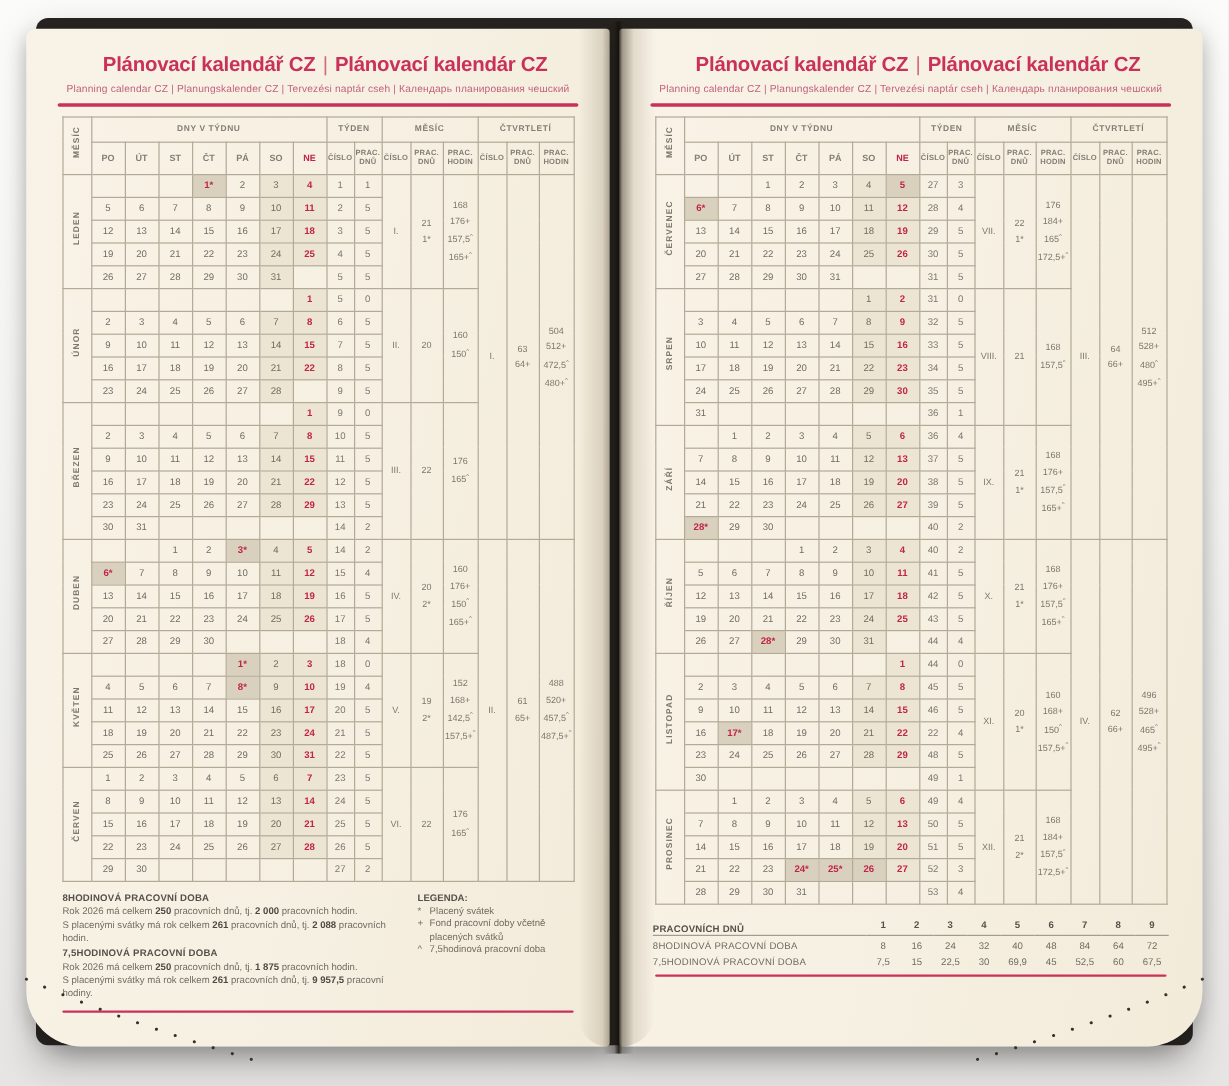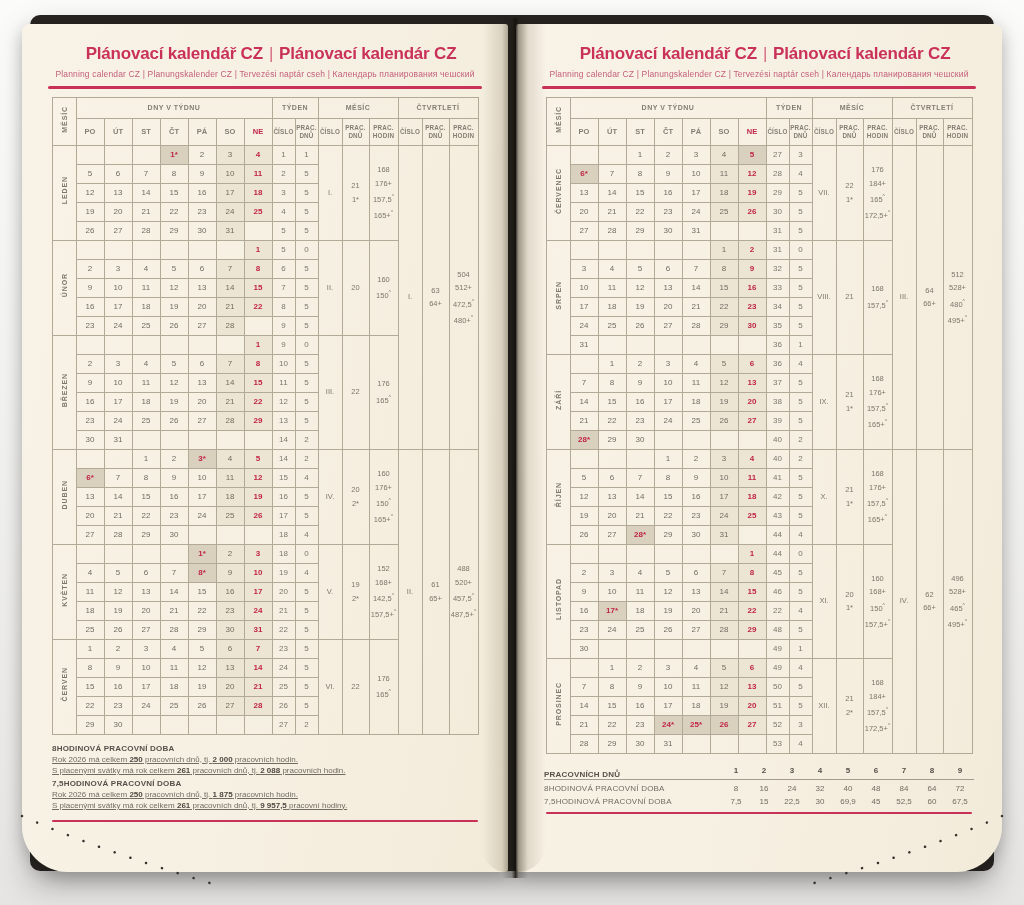--- a/index.html
+++ b/index.html
@@ -43,21 +43,21 @@
   .cal .wk{color:#7c776c;}
   .cal .mi{font-size:7.5px;color:#7c776c;line-height:13.5px;text-align:center;}
   .cal .pre{white-space:pre-line;}
   .cal sup{font-size:5px;}
   .vert{writing-mode:vertical-rl;transform:rotate(180deg);display:inline-block;
         font-size:7px;font-weight:700;color:#7c776c;letter-spacing:.9px;}
 
   .footer-left{margin:9px 30px 0;display:flex;gap:12px;align-items:flex-start;}
   .fl-blocks{flex:1;}
   .fl-h{font-size:8px;font-weight:700;color:#55514a;letter-spacing:.2px;margin-bottom:1px;}
-  .fl-line{font-size:8px;color:#716c61;line-height:11px;text-decoration:underline;}
+  .fl-line{font-size:8px;color:#716c61;line-height:11px;}
   .fl-line b{color:#4e4a42;}
   .fl-block{margin-bottom:3px;}
   .legend{width:130px;font-size:8px;color:#716c61;}
   .legend-title{font-weight:700;color:#55514a;margin-bottom:2px;}
   .legend-item{display:flex;line-height:10.5px;}
   .legend-sym{width:10px;flex:none;}
   .footer-rule{height:2px;background:#c93158;margin:6px 30px 0;border-radius:2px;}
 
   .footer-right{margin:12px 28px 4px;font-size:8px;color:#716c61;}
   .fr-grid{display:grid;grid-template-columns:178px repeat(9,1fr);align-items:center;}
@@ -514,20 +514,35 @@
       <div class="fl-blocks">
           <div class="fl-block">
             <div class="fl-h">8HODINOVÁ PRACOVNÍ DOBA</div>
             <div class="fl-line">Rok 2026 má celkem <b>250</b> pracovních dnů, tj. <b>2 000</b> pracovních hodin.</div>
             <div class="fl-line">S placenými svátky má rok celkem <b>261</b> pracovních dnů, tj. <b>2 088</b> pracovních hodin.</div>
           </div>
           <div class="fl-block">
             <div class="fl-h">7,5HODINOVÁ PRACOVNÍ DOBA</div>
             <div class="fl-line">Rok 2026 má celkem <b>250</b> pracovních dnů, tj. <b>1 875</b> pracovních hodin.</div>
             <div class="fl-line">S placenými svátky má rok celkem <b>261</b> pracovních dnů, tj. <b>9 957,5</b> pracovní hodiny.</div>
+          </div>
+        </div>
+      <div class="legend">
+          <div class="legend-title">LEGENDA:</div>
+          <div class="legend-item">
+            <span class="legend-sym">*</span>
+            <span>Placený svátek</span>
+          </div>
+          <div class="legend-item">
+            <span class="legend-sym">+</span>
+            <span>Fond pracovní doby včetně placených svátků</span>
+          </div>
+          <div class="legend-item">
+            <span class="legend-sym">^</span>
+            <span>7,5hodinová pracovní doba</span>
           </div>
         </div>
     </div>
     <div class="footer-rule"></div>
     <svg class="perf" style="left:-4px;bottom:-18px" width="212" height="102" viewBox="0 0 212 102">
         <path d="M4 28 Q 80 62 202 98"></path>
       </svg>
   </div>
 
   <div class="page page-right">

